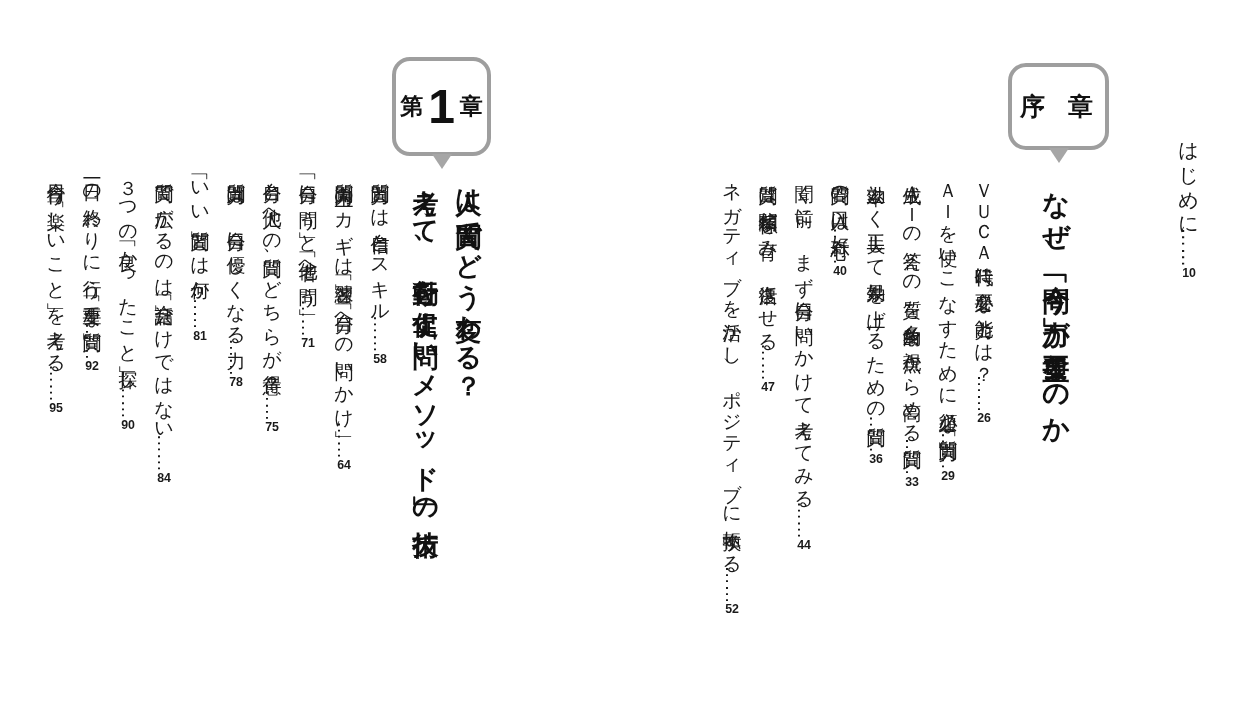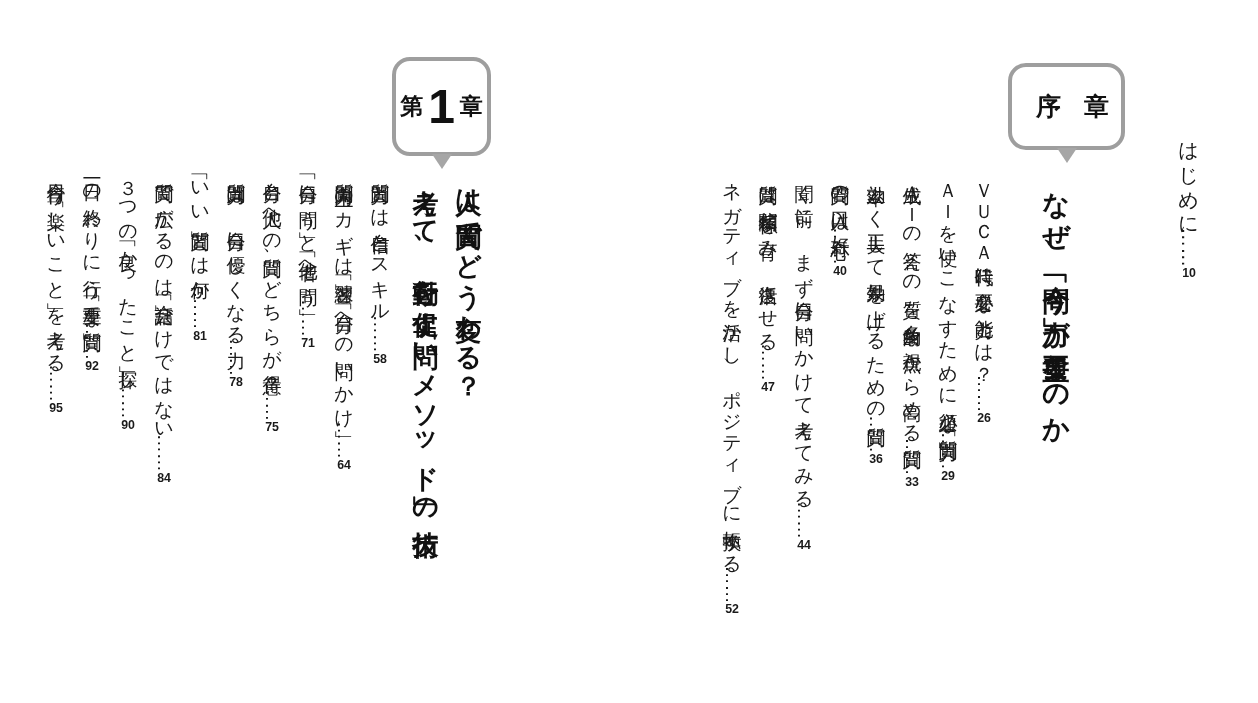--- a/index.html
+++ b/index.html
@@ -45,21 +45,21 @@
     width: 0; height: 0;
     border-left: 10px solid transparent;
     border-right: 10px solid transparent;
     border-top: 15px solid #a6a6a6;
   }
   .badge-intro {
     left: 1008px; top: 63px;
     width: 89px; height: 79px;
     font-size: 25px;
     letter-spacing: 8px;
-    padding-left: 20px;
+    padding-left: 4px;
   }
   .badge-ch1 {
     left: 392px; top: 57px;
     width: 91px; height: 91px;
     font-size: 23px;
   }
   .badge-ch1 .bignum {
     font-size: 48px;
     font-weight: bold;
     margin: 0 5px;

